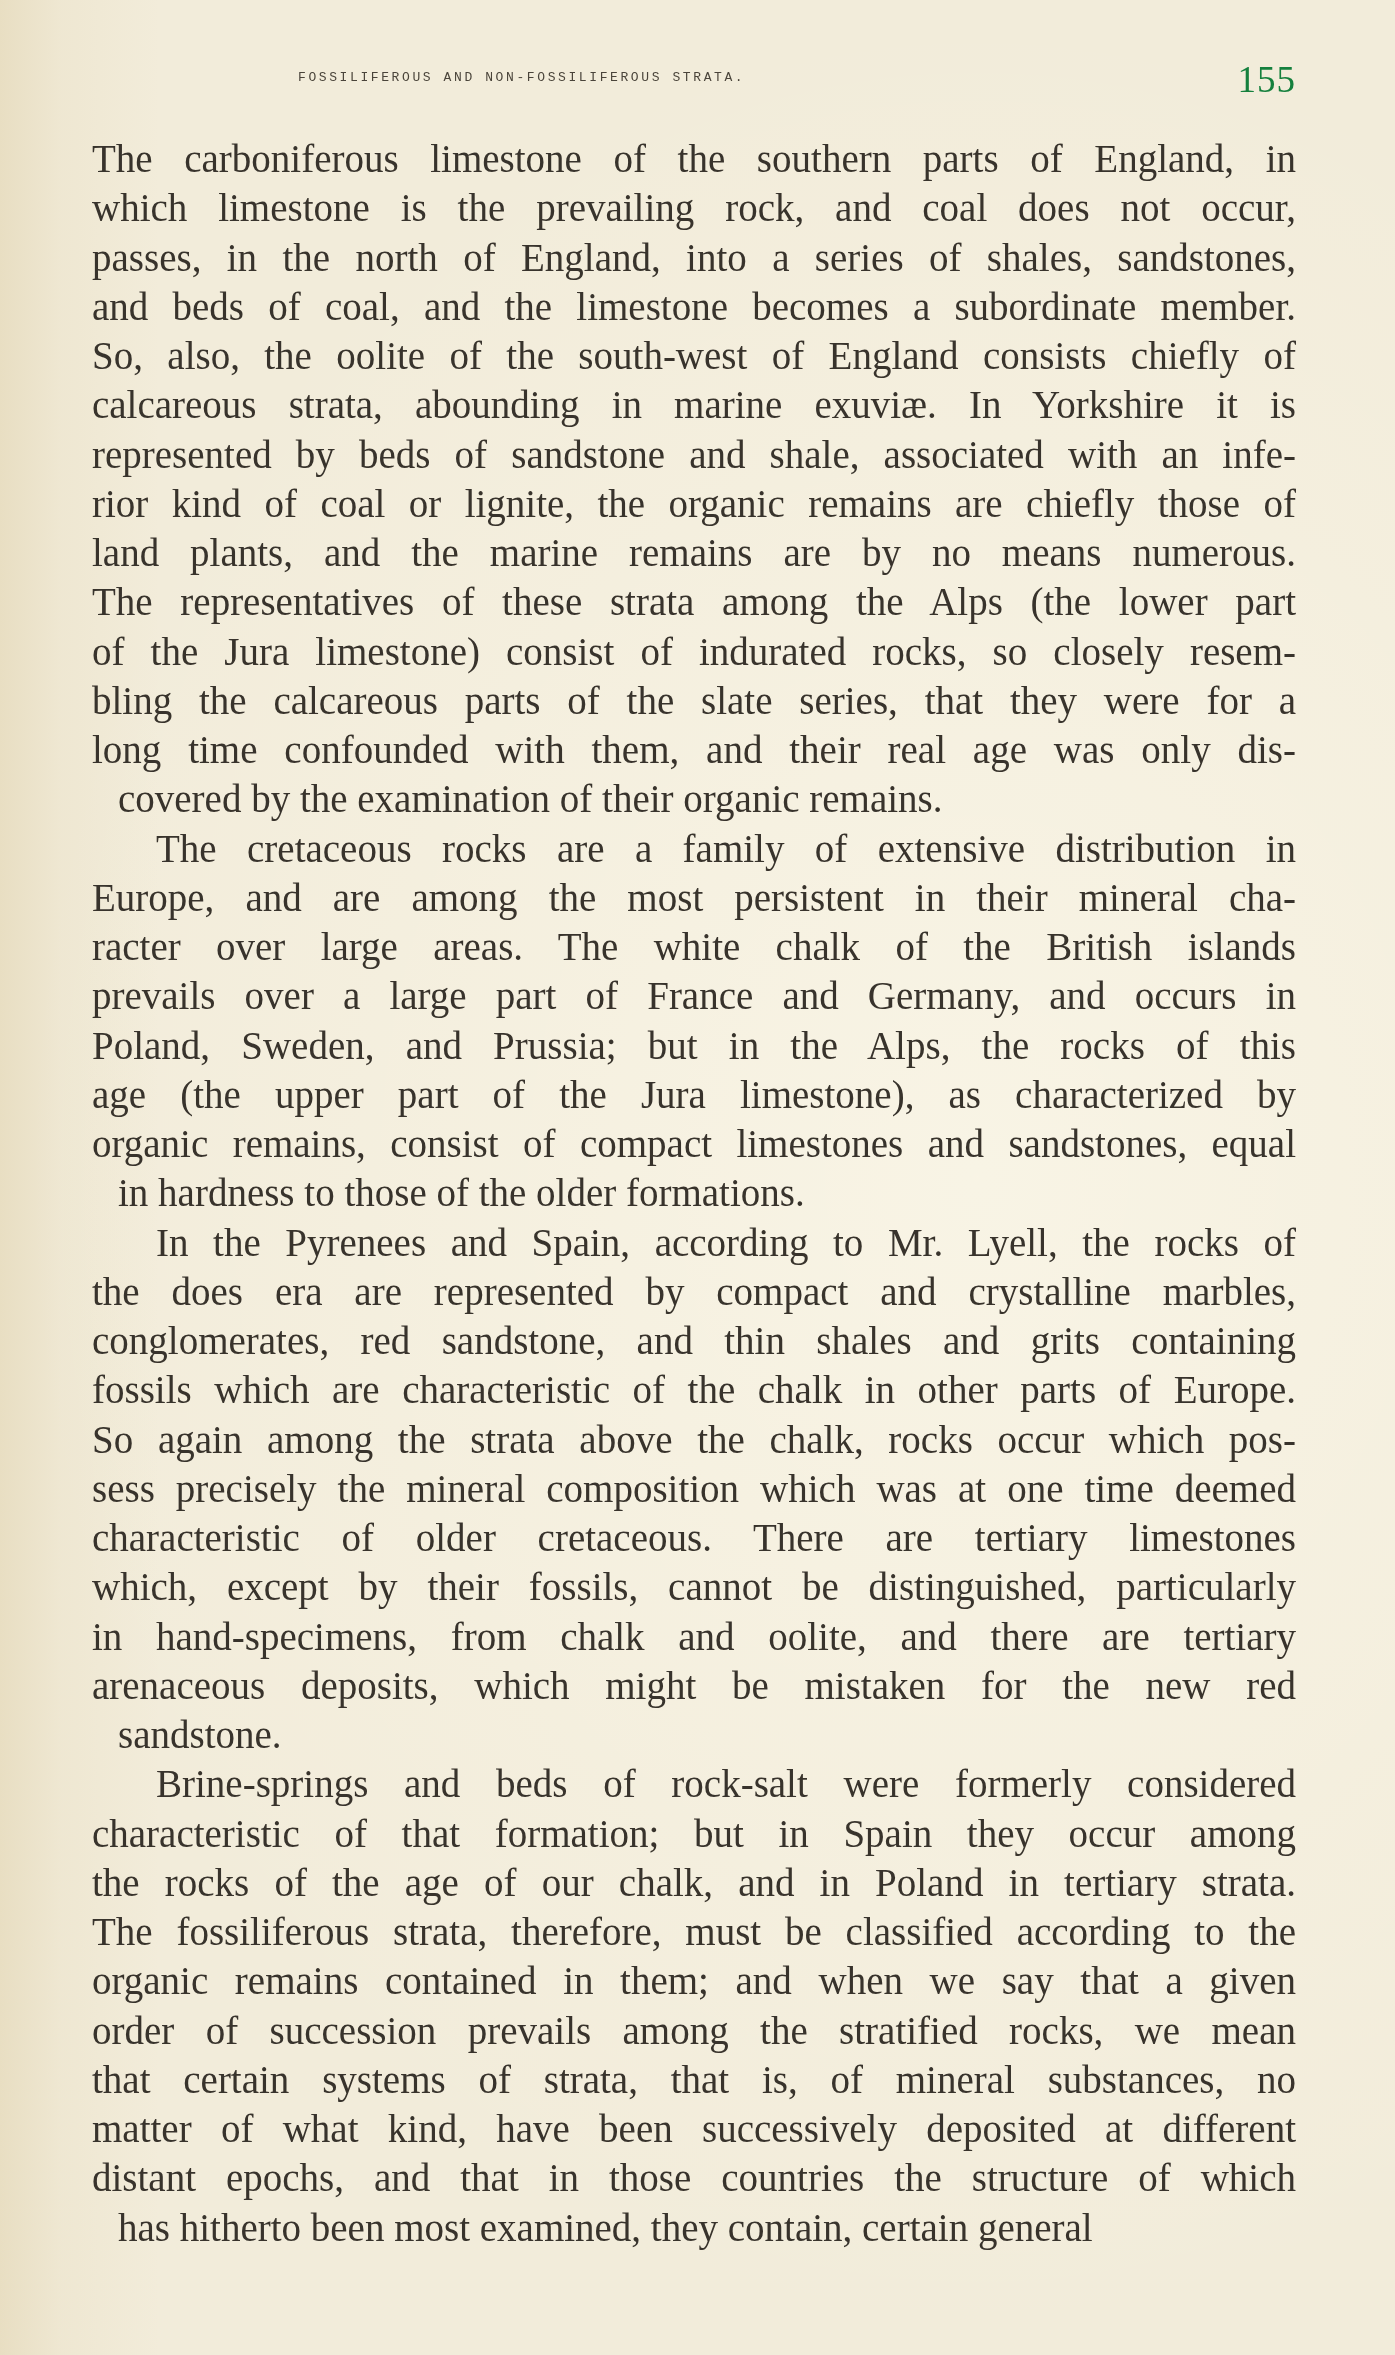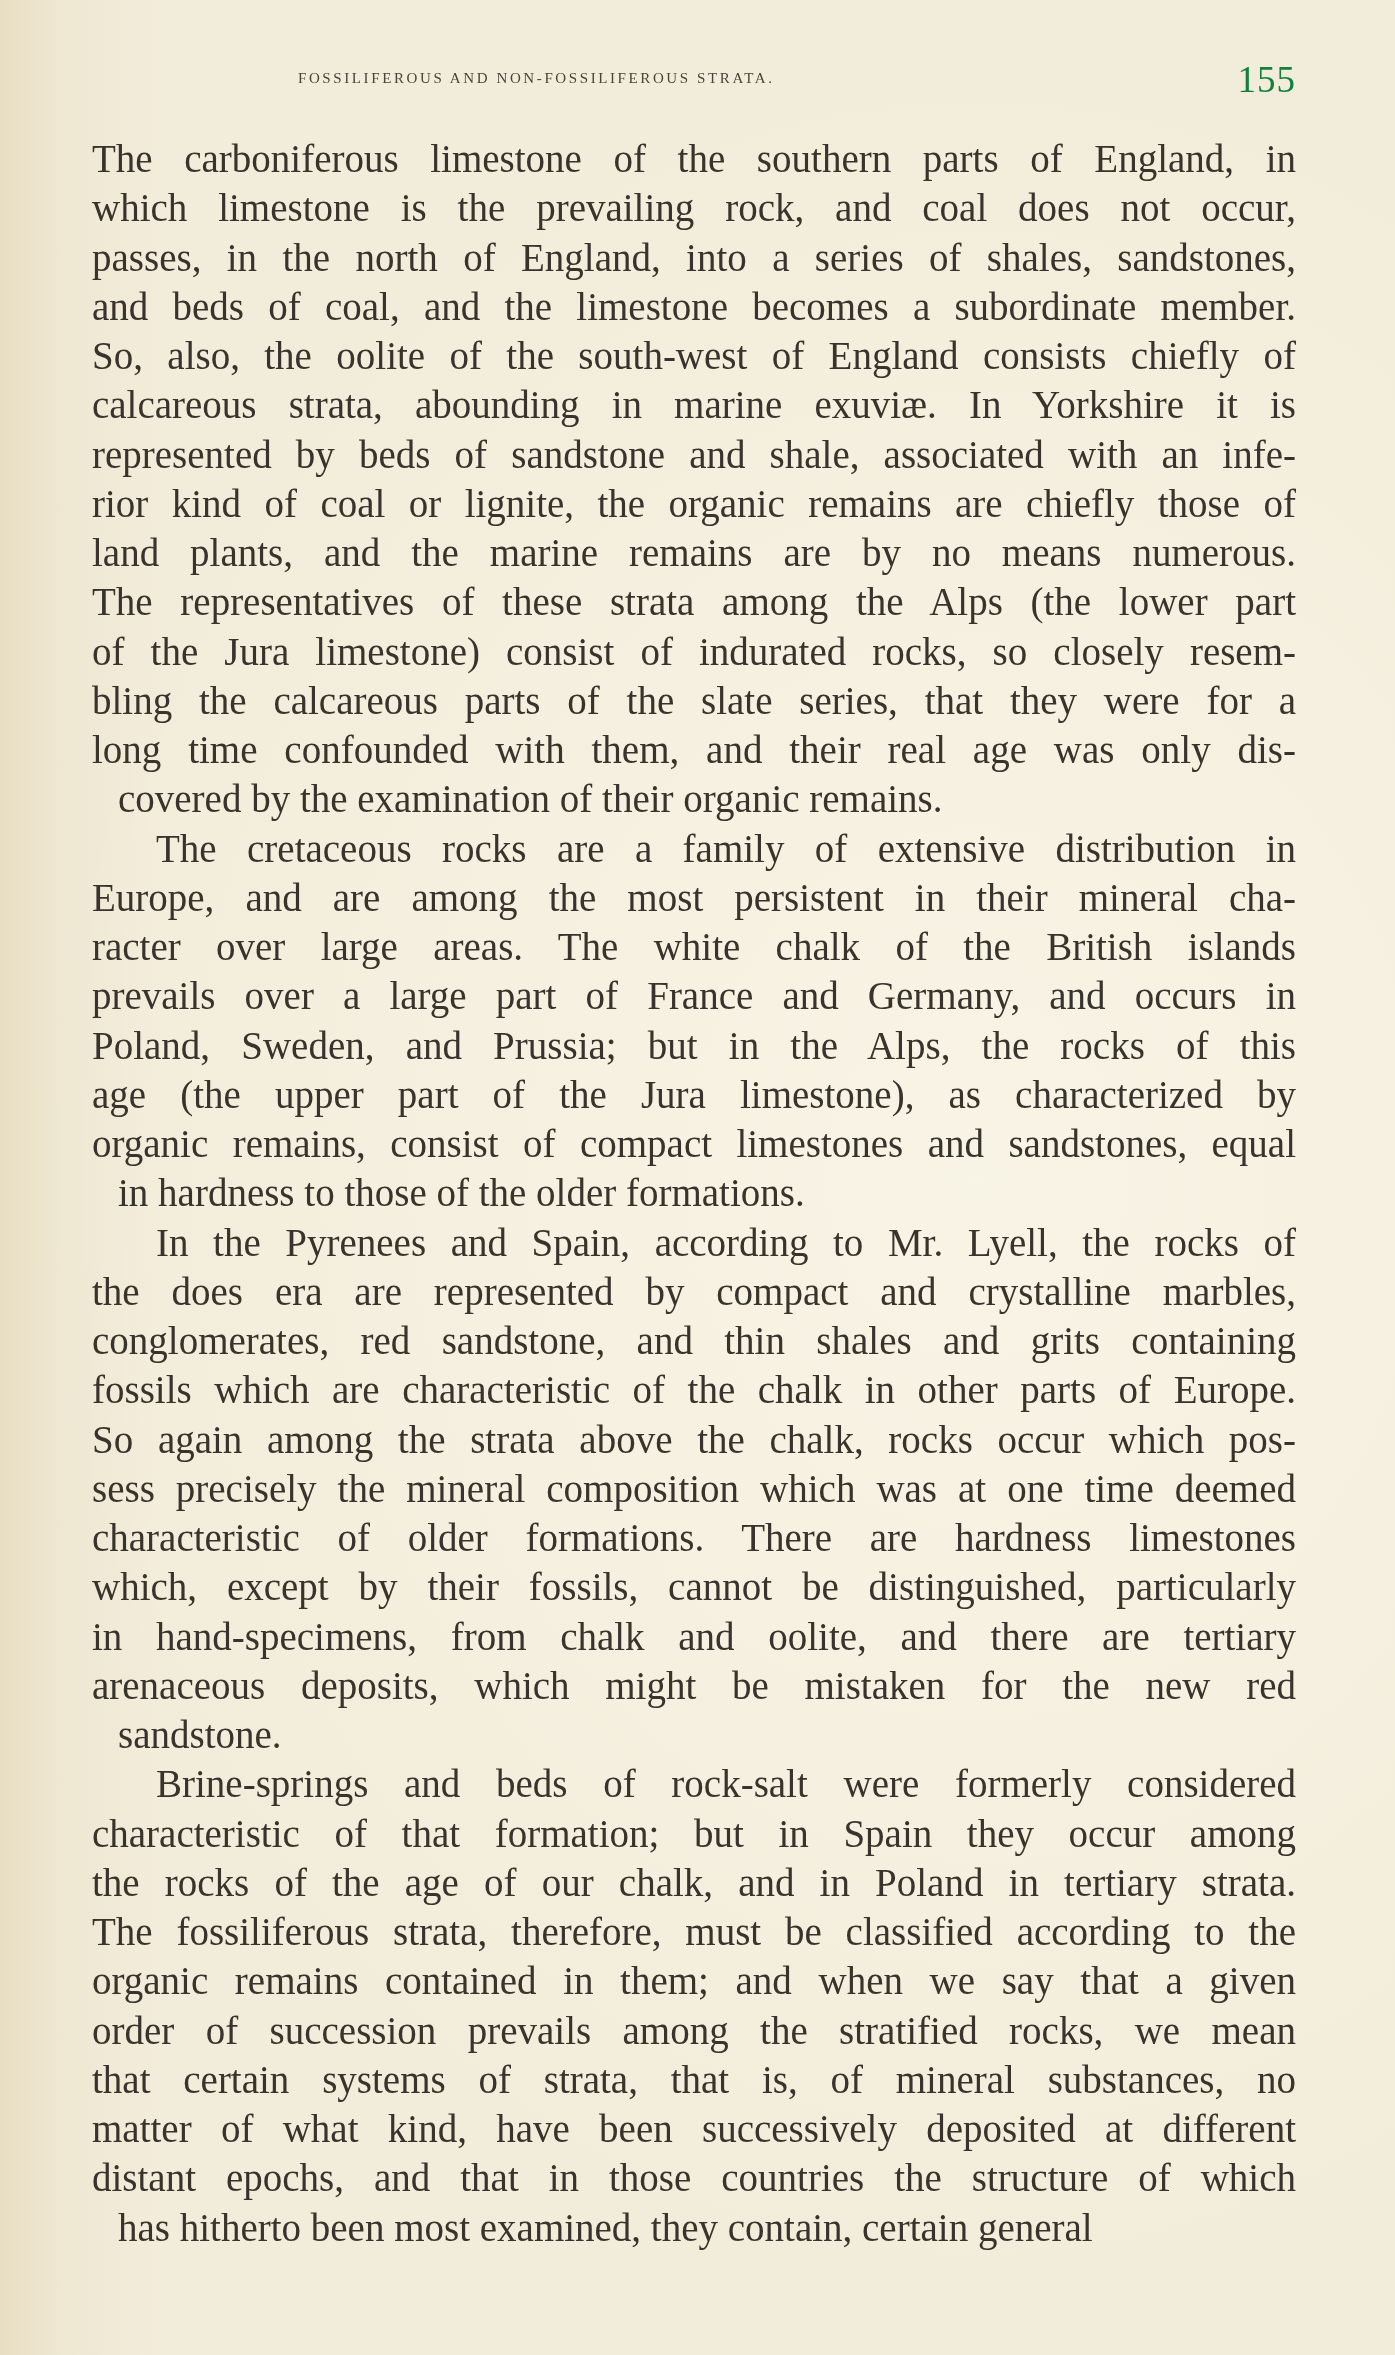--- a/index.html
+++ b/index.html
@@ -22,22 +22,22 @@
       position: absolute;
       left: 0; top: 0;
       width: 1395px;
       height: 2355px;
     }
     .running-head {
       position: absolute;
       left: 298px;
       top: 66px;
       width: 800px;
-      font-family: Liberation Serif, serif;
-      font-size: 15px;
+      font-family: Liberation Mono, monospace;
+      font-size: 13px;
       letter-spacing: 2.6px;
       color: #4a443a;
       white-space: nowrap;
       line-height: 24px;
     }
     .page-number {
       position: absolute;
       right: 99px;
       top: 60px;
       font-family: "Liberation Serif", "DejaVu Serif", serif;
@@ -105,21 +105,21 @@
         <span class="line">organic remains, consist of compact limestones and sandstones, equal</span>
         <span class="line last">in hardness to those of the older formations.</span>
       </div>
     <div class="paragraph">
         <span class="line indent">In the Pyrenees and Spain, according to Mr. Lyell, the rocks of</span>
         <span class="line">the does era are represented by compact and crystalline marbles,</span>
         <span class="line">conglomerates, red sandstone, and thin shales and grits containing</span>
         <span class="line">fossils which are characteristic of the chalk in other parts of Europe.</span>
         <span class="line">So again among the strata above the chalk, rocks occur which pos-</span>
         <span class="line">sess precisely the mineral composition which was at one time deemed</span>
-        <span class="line">characteristic of older formations.  There are hardness limestones</span>
+        <span class="line">characteristic of older cretaceous.  There are tertiary limestones</span>
         <span class="line">which, except by their fossils, cannot be distinguished, particularly</span>
         <span class="line">in hand-specimens, from chalk and oolite, and there are tertiary</span>
         <span class="line">arenaceous deposits, which might be mistaken for the new red</span>
         <span class="line last">sandstone.</span>
       </div>
     <div class="paragraph">
         <span class="line indent">Brine-springs and beds of rock-salt were formerly considered</span>
         <span class="line">characteristic of that formation; but in Spain they occur among</span>
         <span class="line">the rocks of the age of our chalk, and in Poland in tertiary strata.</span>
         <span class="line">The fossiliferous strata, therefore, must be classified according to the</span>

